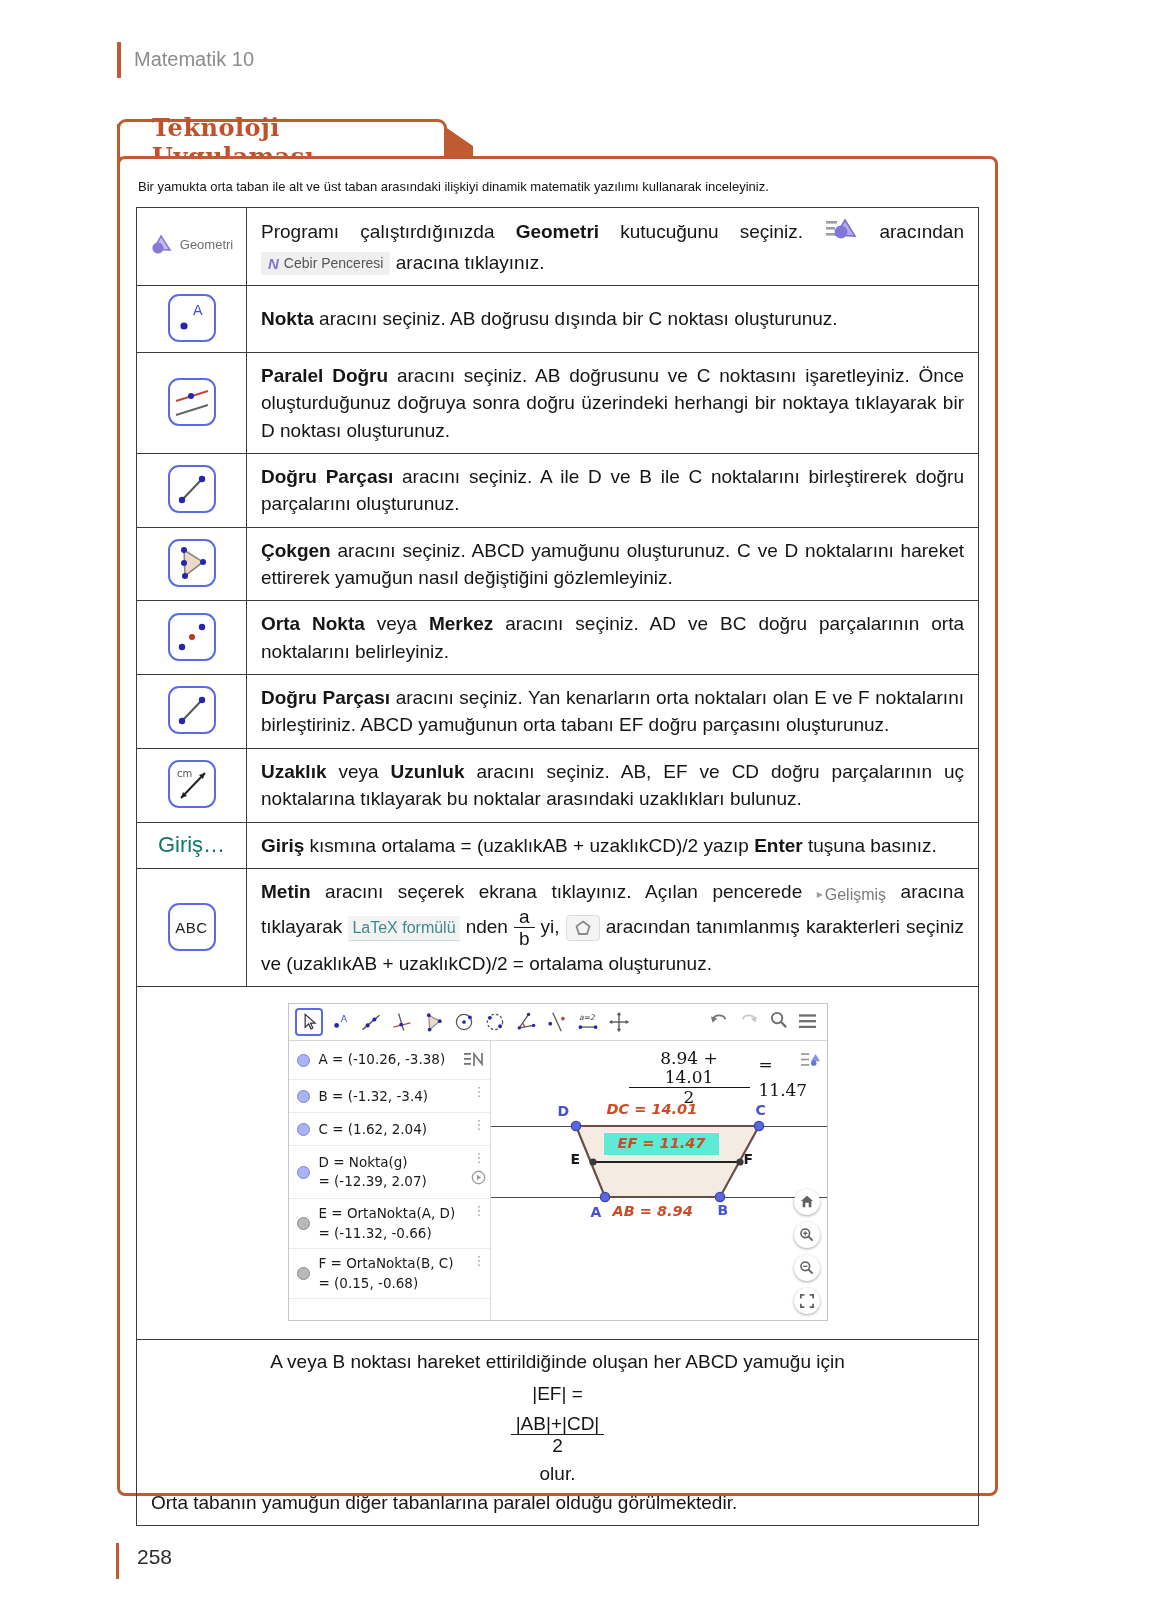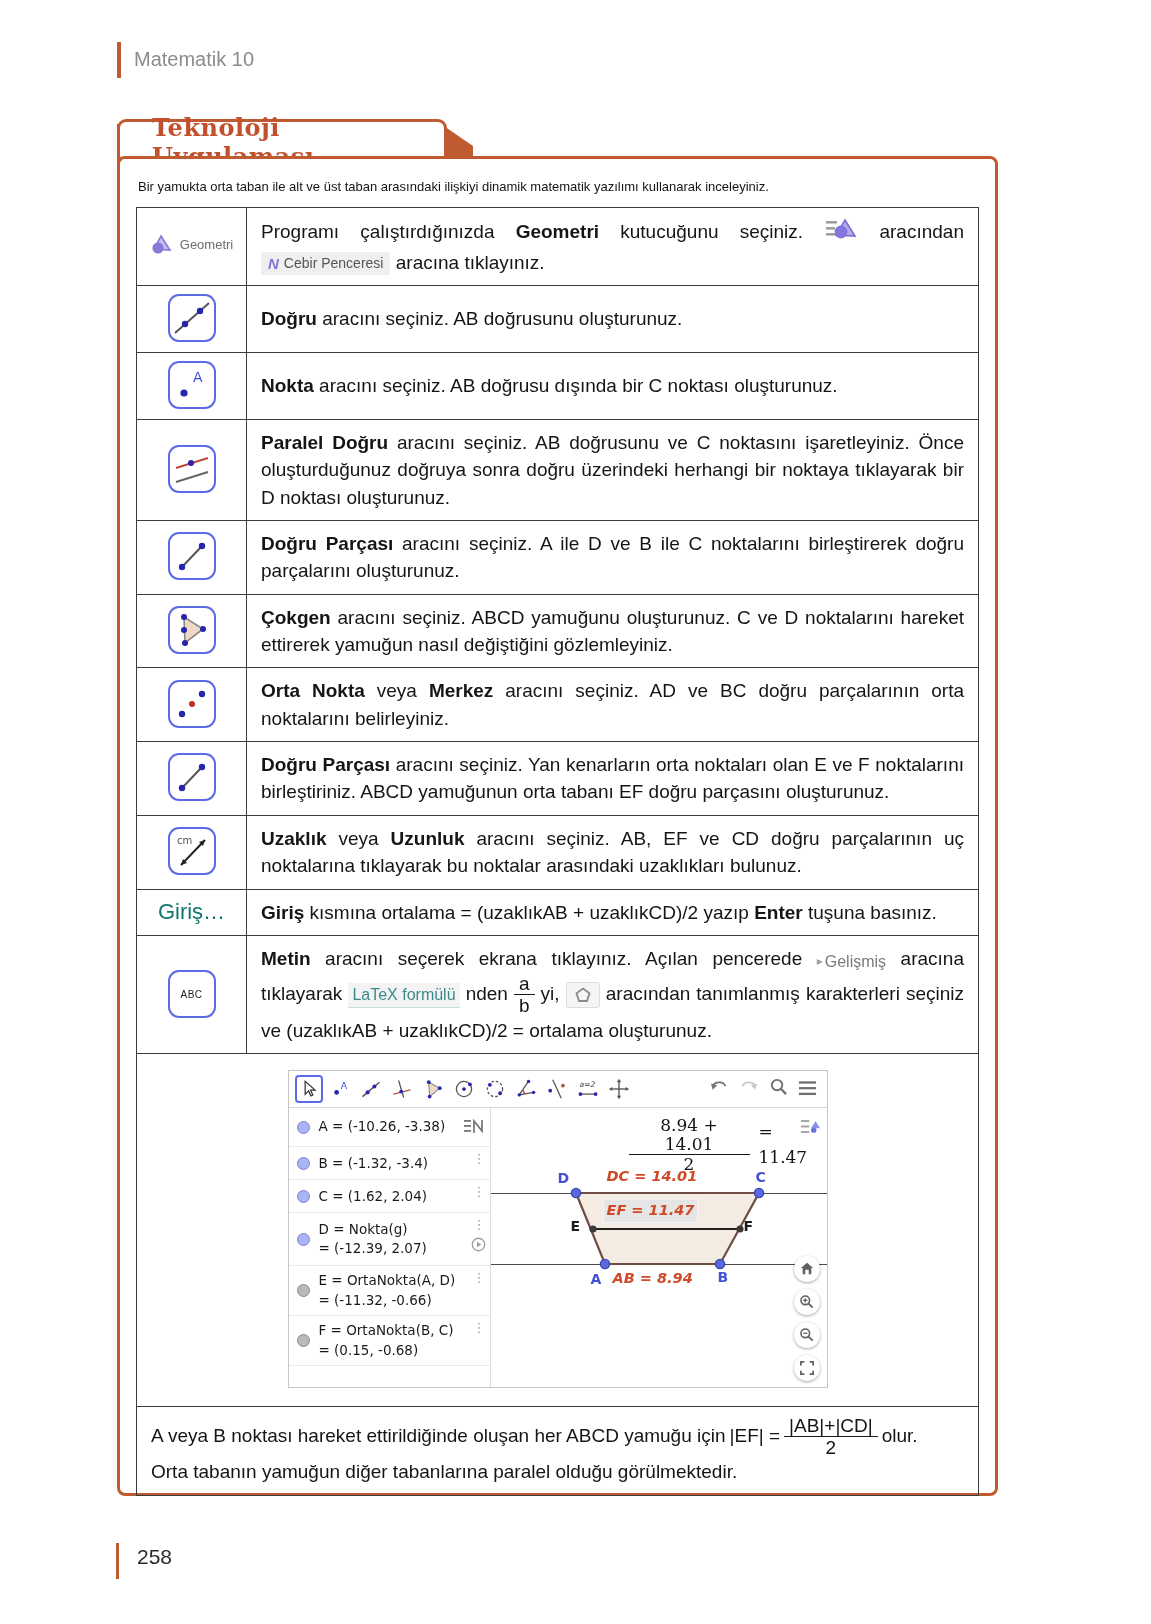--- a/index.html
+++ b/index.html
@@ -39,21 +39,21 @@
   table.steps td { border:1.3px solid #3c3c3c; vertical-align:middle; }
   td.icon-cell { width:110px; text-align:center; padding:8px 4px; }
   td.text-cell { padding:9px 14px; font-size:19px; line-height:1.44; text-align:justify; color:#151515; }
   td.full-cell { padding:8px 14px; font-size:19px; line-height:1.5; color:#151515; }
   .b { font-weight:bold; }
   .toolbox {
     display:inline-flex; align-items:center; justify-content:center;
     width:48px; height:48px; border:2.5px solid #5b6be6; border-radius:11px; background:#fff;
   }
   .giris-label { color:#0f766e; font-size:22px; }
-  .abc-label { font-size:10px; color:#222; letter-spacing:.5px; }
+  .abc-label { font-size:15px; color:#222; letter-spacing:.5px; }
   .geo-cell { display:inline-flex; align-items:center; gap:8px; }
   .geo-cell .geo-word { font-size:13px; color:#6e6e6e; }
 
   
   .chip {
     display:inline-flex; align-items:center; gap:5px; background:#efefef; border-radius:2px;
     padding:1px 7px; font-size:14px; color:#555; vertical-align:middle; white-space:nowrap;
   }
   .chip .nu { color:#8277d8; font-size:15px; font-style:italic; font-weight:bold; }
   .latex-chip {
@@ -94,33 +94,33 @@
   .alg-main .val { color:#1a1a1a; }
   .alg-side { display:flex; flex-direction:column; align-items:flex-end; justify-content:space-between; align-self:stretch; }
   .kebab { color:#9e9e9e; font-size:13px; line-height:1; letter-spacing:0; }
   .gg-gfx { flex:1; position:relative; background:#fff; overflow:hidden; }
   .gline { position:absolute; left:0; right:0; border-top:1.7px solid #4a4a4a; }
   .gg-svg { position:absolute; left:0; top:0; }
   .glabel { position:absolute; font-size:14px; }
   .pt-label { color:#4450d8; font-weight:bold; }
   .mid-label { color:#1c1c1c; font-weight:bold; }
   .meas { color:#cf4a26; font-style:italic; font-weight:bold; font-size:14.5px; white-space:nowrap; }
-  .meas.chip-bg { background:#e5e5e5; padding:0 3px; box-shadow:0 0 0 1px #f3f3f3; }
+  .meas.chip-bg { background:#5eead4; padding:0 14px; box-shadow:0 0 0 1px #f3f3f3; }
   .gformula { position:absolute; left:138px; top:8px; display:flex; align-items:center; gap:9px;
     font-family:"DejaVu Serif", serif; font-size:17px; color:#141414; }
   .gformula .frac .fn { border-bottom-color:#141414; }
   .gg-corner { position:absolute; right:7px; bottom:6px; display:flex; flex-direction:column; gap:7px; }
   .corner-btn {
     width:26px; height:26px; border-radius:50%; background:#fff; box-shadow:0 1px 3px rgba(0,0,0,.35);
     display:flex; align-items:center; justify-content:center;
   }
   .gfx-stylebar { position:absolute; right:6px; top:5px; }
 
   
-  .result-line { display:flex; align-items:center; flex-wrap:wrap; gap:4px; }
+  .result-line { display:flex; align-items:center; flex-wrap:wrap; gap:4px;flex-direction:column; }
 </style>
 </head>
 <body>
 
 <div class="hdr-bar"></div>
 <div class="hdr-text">Matematik 10</div>
 <div class="ftr-bar"></div>
 <div class="ftr-text">258</div>
 
 <div class="tab-back"></div>
@@ -152,32 +152,20 @@
                   <rect x="2" y="16" width="11" height="2.6" fill="#9e9e9e"></rect>
                   <polygon points="21,3 31,19 12,18" fill="#b4aaee" stroke="#7b6fd0" stroke-width="1.6"></polygon>
                   <circle cx="17" cy="15" r="6.4" fill="#8276dd"></circle>
                 </svg></span><span> aracından </span><span class="chip">
                 <span class="nu">Ν</span>
                 <span>Cebir Penceresi</span>
               </span><span> aracına tıklayınız.</span>
         </td>
       </tr>
 
-      <tr>
-        <td class="icon-cell">
-          <span class="toolbox">
-            <svg width="44" height="44" viewBox="0 0 44 44">
-                  <line x1="5" y1="37" x2="39" y2="7" stroke="#555" stroke-width="2"></line>
-                  <circle cx="15" cy="28" r="3.2" fill="#2525ad"></circle>
-                  <circle cx="30" cy="15" r="3.2" fill="#2525ad"></circle>
-                </svg>
-          </span>
-        </td>
-        <td class="text-cell"><span class="b">Doğru</span><span> aracını seçiniz. AB doğrusunu oluşturunuz.</span></td>
-      </tr>
 
       <tr>
         <td class="icon-cell">
           <span class="toolbox">
             <svg width="44" height="44" viewBox="0 0 44 44">
                   <circle cx="14" cy="30" r="3.6" fill="#2525ad"></circle>
                   <text x="23" y="19" font-size="14" fill="#3c4cd9" font-family="DejaVu Sans, sans-serif">A</text>
                 </svg>
           </span>
         </td>

